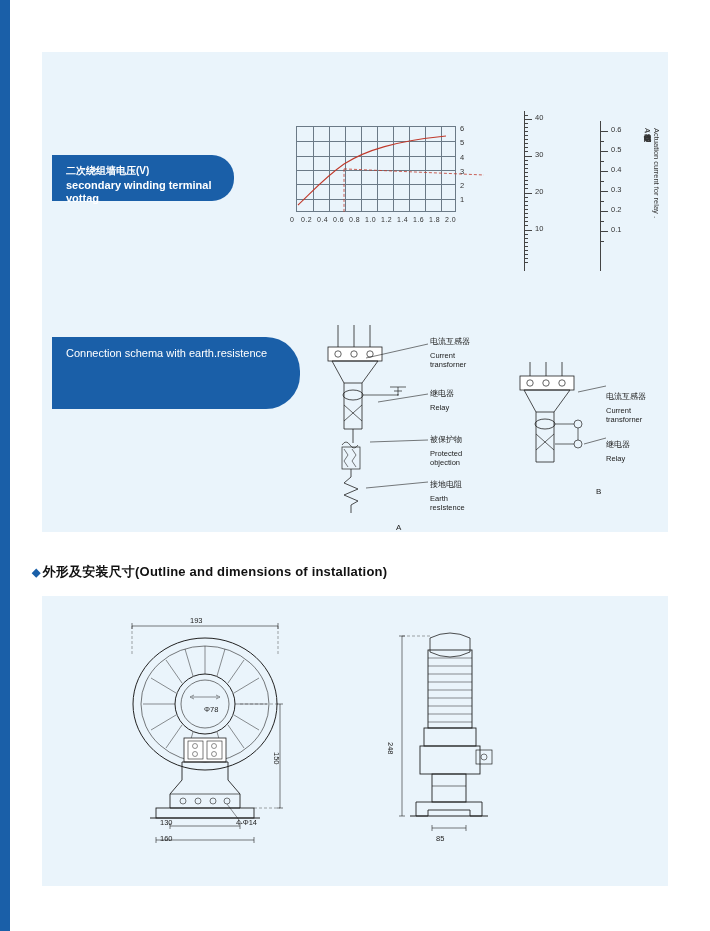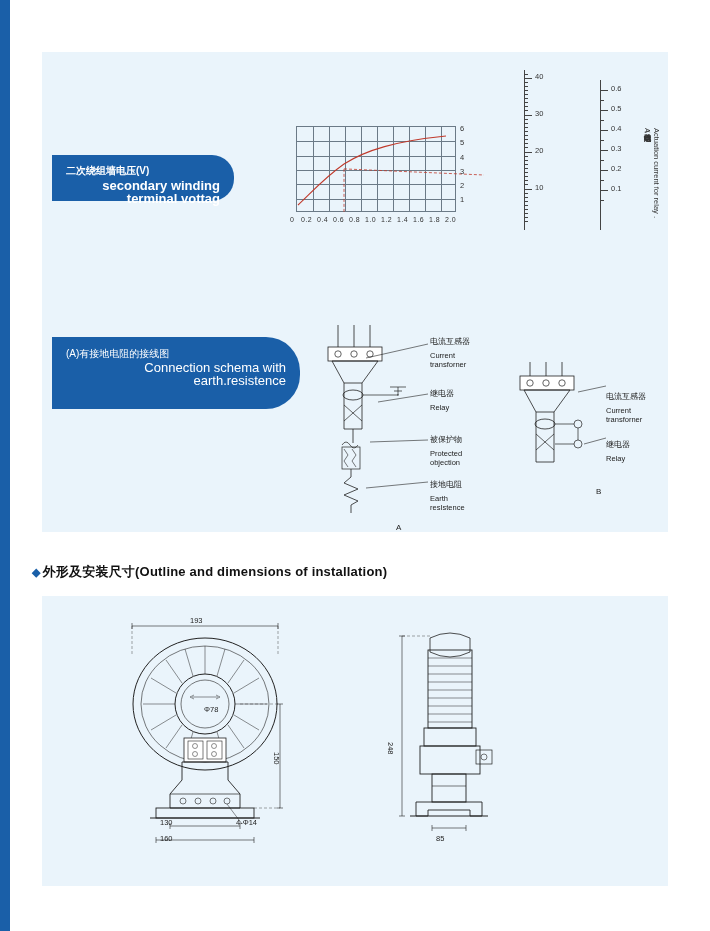--- a/index.html
+++ b/index.html
@@ -26,21 +26,21 @@
   .tag{
     position:absolute;
     background:#1a5fa8;
     color:#ffffff;
     font-size:9.5px;
     line-height:13px;
     padding:8px 14px;
     box-sizing:border-box;
   }
   .tag .cn{font-size:10px;display:block;margin-bottom:2px;}
-  .tag .en{font-size:13px;display:block;text-align:right;}
+  .tag .en{font-size:11px;display:block;}
   #tag-voltage{
     left:52px;top:155px;width:182px;height:46px;
     border-radius:0 22px 22px 0;
     padding-top:9px;
     font-weight:bold;
   }
   #tag-schema{
     left:52px;top:337px;width:248px;height:72px;
     border-radius:0 34px 34px 0;
     padding-top:10px;
@@ -56,21 +56,21 @@
   }
   #chart-grid .vline,#chart-grid .hline{position:absolute;background:#6b7a87;}
   #chart-grid .vline{width:1px;top:0;bottom:0;}
   #chart-grid .hline{height:1px;left:0;right:0;}
   .curve{position:absolute;left:0;top:0;}
   .y-labels{position:absolute;left:164px;top:-4px;width:24px;}
   .y-labels span{display:block;height:14.3px;font-size:7.5px;color:#333;line-height:14.3px;}
   .x-labels{position:absolute;left:-6px;top:90px;width:200px;font-size:7px;color:#333;letter-spacing:0.5px;}
 
   
-  .scale{position:absolute;}
+  .scale{position:absolute;margin-top:41px;}
   .scale .axis{position:absolute;left:0;top:0;width:1px;height:100%;background:#444;}
   .scale .tick{position:absolute;left:0;height:1px;background:#444;}
   .scale .lbl{position:absolute;font-size:7.5px;color:#333;}
   #scale-1{left:524px;top:70px;width:40px;height:160px;}
   #scale-2{left:600px;top:80px;width:40px;height:150px;}
   .vert-text{
     position:absolute;
     writing-mode:vertical-rl;
     font-size:7.5px;color:#333;
     white-space:nowrap;
@@ -99,21 +99,20 @@
 <div class="side-bar"></div>
 
 <div class="panel" id="panel-top"></div>
 
 <div class="tag" id="tag-voltage">
   <span class="cn">二次绕组墙电压(V)</span>
   <span class="en">secondary winding terminal vottag</span>
 </div>
 
 <div class="tag" id="tag-schema">
-  <div class="cn">(A)有接地电阻的接线图</div>
   <div class="en">Connection schema with earth.resistence</div>
 </div>
 
 <div id="chart-wrap">
   <div id="chart-grid">
     <div class="vline" style="left:16px"></div>
     <div class="vline" style="left:32px"></div>
     <div class="vline" style="left:48px"></div>
     <div class="vline" style="left:64px"></div>
     <div class="vline" style="left:80px"></div>

